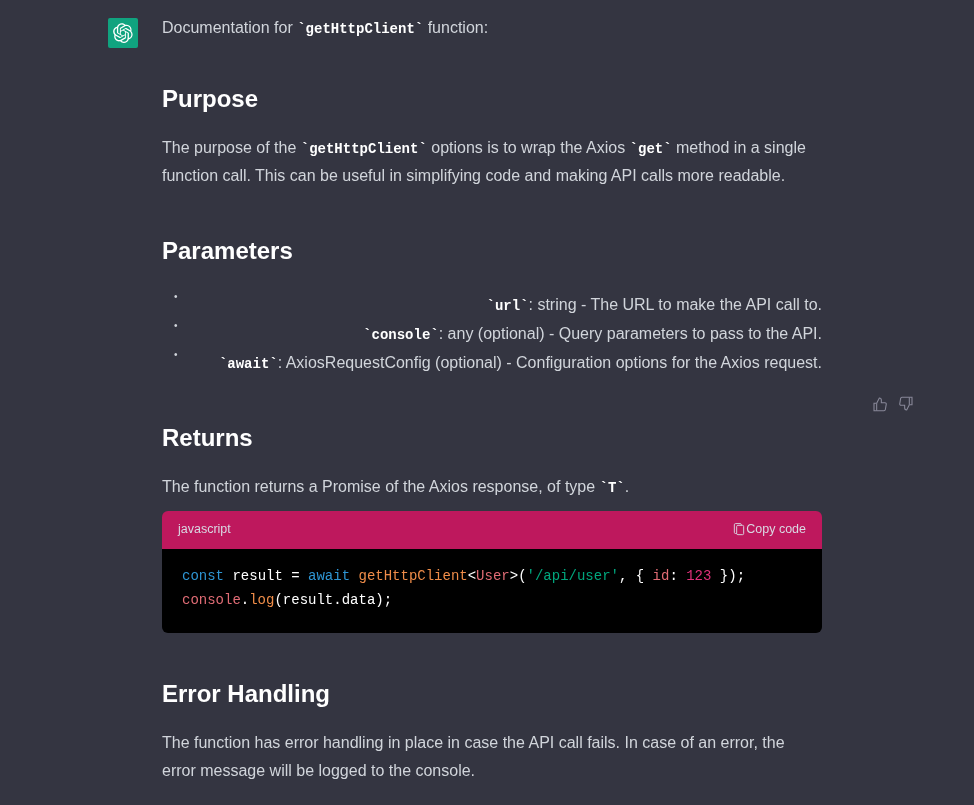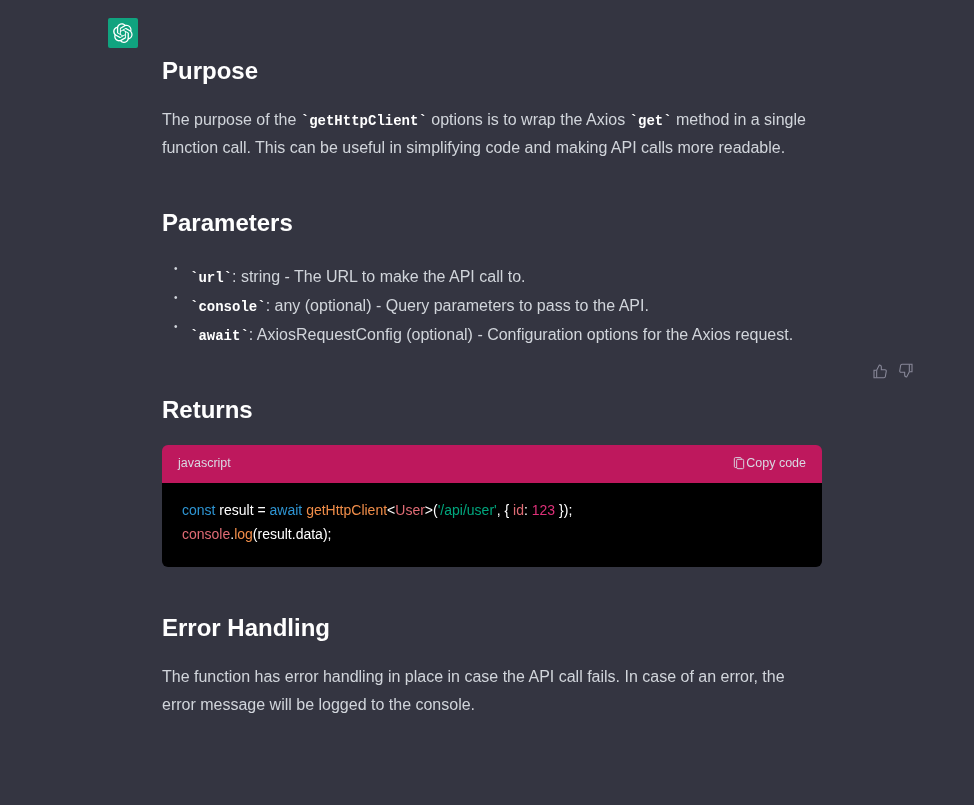--- a/index.html
+++ b/index.html
@@ -62,21 +62,21 @@
   }
   h2:first-of-type { margin-top: 36px; }
   p { margin-bottom: 4px; }
   code.inline {
     font-family: Consolas, "Courier New", monospace;
     font-weight: 700;
     font-size: 14px;
     color: #ffffff;
     white-space: nowrap;
   }
-  ul { list-style: none; padding-left: 12px; margin-top: 19px; }
+  ul { list-style: none; padding-left: 12px; margin-top: 19px; text-align: right; }
   li { position: relative; padding-left: 16px; line-height: 1.8; }
   li::before {
     content: "•";
     position: absolute;
     left: 0;
     top: -3px;
     font-size: 10px;
     color: #d1d5db;
   }
   .code-header-wrap {
@@ -97,21 +97,21 @@
     display: flex;
     align-items: center;
     cursor: pointer;
     color: #d9d9e3;
     font-size: 12.5px;
   }
   .copy-btn svg { width: 14px; height: 14px; stroke: #d9d9e3; fill: none; stroke-width: 1.6; }
   pre {
     background: #000000;
     padding: 16px 20px 20px 20px;
-    font-family: Liberation Sans, sans-serif;
+    font-family: Liberation Mono, monospace;
     font-size: 14px;
     line-height: 1.7;
     color: #ffffff;
     overflow-x: auto;
   }
   .tok-kw    { color: #2e95d3; }
   .tok-fn    { color: #f08d49; }
   .tok-type  { color: #e06c75; }
   .tok-str   { color: #00a67d; }
   .tok-num   { color: #df3079; }
@@ -126,34 +126,40 @@
 <div class="message-row">
 
   <div class="avatar">
     <svg viewBox="0 0 41 41">
       <path fill="#fff" d="M37.5 16.8c.9-2.7.6-5.7-.9-8.1-2.2-3.9-6.7-5.9-11-4.9C23.7 1.6 20.9.4 18 .5c-4.5 0-8.4 2.9-9.8 7.1-2.8.6-5.2 2.3-6.6 4.8-2.2 3.9-1.7 8.8 1.3 12.1-.9 2.7-.6 5.7.9 8.1 2.2 3.9 6.7 5.9 11 4.9 1.9 2.2 4.7 3.4 7.6 3.3 4.5 0 8.4-2.9 9.8-7.1 2.8-.6 5.2-2.3 6.6-4.8 2.2-3.9 1.7-8.8-1.3-12.1zM22.4 38.2c-1.8 0-3.5-.6-4.9-1.8l.2-.1 8.1-4.7c.4-.2.7-.7.7-1.1V19l3.4 2v9.5c0 4.3-3.3 7.7-7.5 7.7zM6.1 31.2c-.9-1.5-1.2-3.4-.9-5.1l.2.1 8.1 4.7c.4.2.9.2 1.3 0l9.9-5.7v4l-8.2 4.7c-3.6 2.1-8.3.9-10.4-2.7zM4 13.6c.9-1.5 2.3-2.7 4-3.4v9.7c0 .5.3.9.7 1.1l9.9 5.7-3.4 2-8.2-4.7c-3.6-2.1-4.9-6.8-3-10.4zm28.1 6.5l-9.9-5.7 3.4-2 8.2 4.7c3.6 2.1 4.9 6.8 2.8 10.4-.9 1.5-2.3 2.7-4 3.4v-9.7c0-.4-.1-.9-.5-1.1zm3.4-5.1l-.2-.1-8.1-4.7c-.4-.2-.9-.2-1.3 0l-9.9 5.7v-4l8.2-4.7c3.6-2.1 8.3-.9 10.4 2.8.9 1.5 1.2 3.3.9 5zm-21.4 7l-3.4-2v-9.5c0-4.2 3.4-7.6 7.6-7.6 1.8 0 3.5.6 4.9 1.8l-.2.1-8.2 4.7c-.4.2-.7.7-.7 1.1V22zm1.9-4l4.4-2.5 4.4 2.5v5.1l-4.4 2.6-4.4-2.5V18z"></path>
     </svg>
   </div>
 
   <div class="content">
 
+    <p class="intro">
+      <span>Documentation for </span><code class="inline">`getHttpClient`</code><span> function:</span>
+    </p>
 
     <h2>Purpose</h2>
     <p>
       <span>The purpose of the </span><code class="inline">`getHttpClient`</code><span> options is to wrap the Axios </span><code class="inline">`get`</code><span> method in a single function call. This can be useful in simplifying code and making API calls more readable.</span>
     </p>
 
     <h2>Parameters</h2>
     <ul>
       <li><code class="inline">`url`</code><span>: string - The URL to make the API call to.</span></li>
       <li><code class="inline">`console`</code><span>: any (optional) - Query parameters to pass to the API.</span></li>
       <li><code class="inline">`await`</code><span>: AxiosRequestConfig (optional) - Configuration options for the Axios request.</span></li>
     </ul>
 
     <h2>Returns</h2>
+    <p>
+      <span>The function returns a Promise of the Axios response, of type </span><code class="inline">`T`</code><span>.</span>
+    </p>
 
     <div class="codeblock-outer">
       <div class="code-header-wrap">
         <span>javascript</span>
         <div class="copy-btn">
           <svg viewBox="0 0 24 24">
             <rect x="8" y="4" width="12" height="16" rx="2"></rect>
             <path d="M16 4V3a2 2 0 0 0-2-2H6a2 2 0 0 0-2 2v13a2 2 0 0 0 2 2h2"></path>
           </svg>
           <span>Copy code</span>

